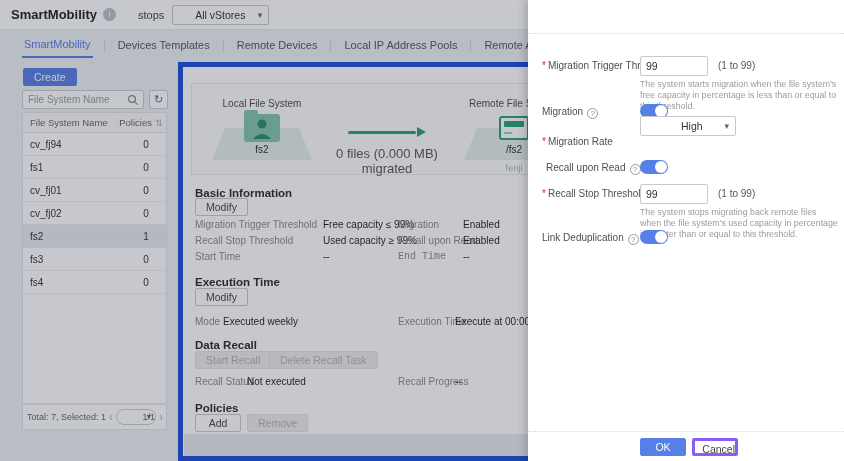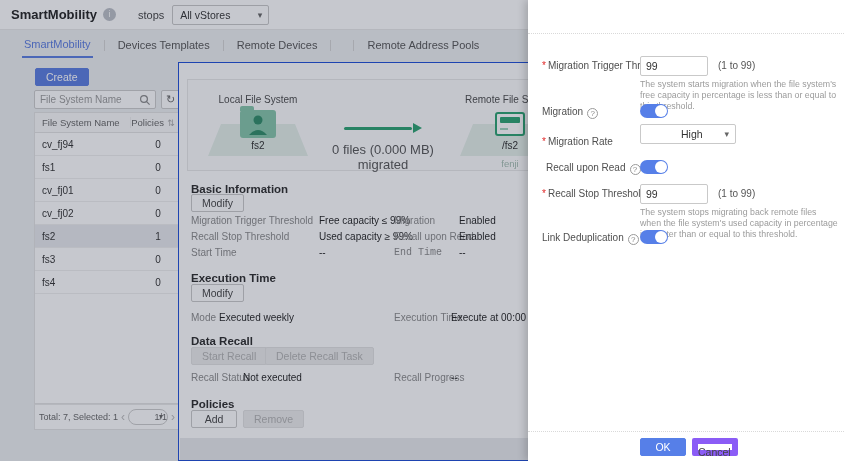--- a/index.html
+++ b/index.html
@@ -4,30 +4,30 @@
 <style>
   * { margin:0; padding:0; box-sizing:border-box; }
   html,body { width:844px; height:461px; overflow:hidden; }
   body { font-family:"Liberation Sans", sans-serif; background:#eef0f2; position:relative; color:#333; }
 
   
   .app-header { position:absolute; left:0; top:0; width:844px; height:30px; background:#fff; border-bottom:1px solid #e8e8e8; display:flex; align-items:center; }
   .app-title { font-size:13px; font-weight:bold; color:#222; margin-left:11px; }
   .icon-info { display:inline-block; width:13px; height:13px; border-radius:50%; background:#bcc0c7; color:#fff; font-size:9px; line-height:13px; text-align:center; margin-left:6px; }
   .vstore-label { font-size:11px; color:#444; margin-left:22px; }
-  .vstore-select { position:relative; margin-left:8px; width:97px; height:20px; border:1px solid #c8c8c8; background:#fff; font-size:10.5px; color:#333; line-height:18px; padding-left:7px; border-radius:2px; }
+  .vstore-select { position:relative; margin-left:8px; width:97px; height:20px; border:1px solid #c8c8c8; background:#fff; font-size:10.5px; color:#333; line-height:18px; padding-left:22px; border-radius:2px; }
   .vstore-select .caret { position:absolute; right:6px; top:0; color:#666; font-size:9px; }
 
   .tabbar { position:absolute; left:22px; top:36px; height:24px; display:flex; align-items:center; }
   .tab { font-size:11px; color:#555; padding:0 2px 6px 2px; cursor:default; }
   .tab.active { color:#5a7ce0; border-bottom:2px solid #5a7ce0; }
   .tab-sep { width:1px; height:11px; background:#d4d4d4; margin:0 11px 5px 11px; }
 
   
-  .left-panel { position:absolute; left:22px; top:62px; width:145px; height:368px;margin-left:12px; }
+  .left-panel { position:absolute; left:22px; top:62px; width:145px; height:368px; }
   .btn { display:inline-block; height:18px; line-height:16px; font-size:10.5px; border:1px solid #c9c9c9; background:#fff; color:#444; border-radius:2px; padding:0 10px; text-align:center; }
   .btn-primary { background:#5a7ce0; border-color:#5a7ce0; color:#fff; }
   .btn-disabled { background:#ececec; border-color:#e2e2e2; color:#b3b3b3; }
   .create-btn { position:absolute; left:1px; top:6px; }
   .search-box { position:absolute; left:0; top:28px; width:122px; height:19px; border:1px solid #ccc; background:#fff; border-radius:2px; }
   .search-box input { position:absolute; left:5px; top:0; width:96px; height:17px; border:none; outline:none; font-size:10px; color:#333; font-family:"Liberation Sans",sans-serif; background:transparent; }
   .search-box input::placeholder { color:#9a9a9a; }
   .search-glyph { position:absolute; right:4px; top:3px; }
   .refresh-btn { position:absolute; left:127px; top:28px; width:19px; height:19px; border:1px solid #ccc; background:#fff; border-radius:2px; font-size:11px; color:#666; line-height:17px; text-align:center; }
   .fs-table { position:absolute; left:0; top:50px; width:145px; height:292px; background:#fff; border:1px solid #e3e3e3; }
@@ -39,21 +39,21 @@
   .fs-row .c1 { flex:1; padding-left:7px; }
   .fs-row .c2 { width:40px; text-align:center; }
   .fs-row.selected { background:#e8eaee; }
   .fs-pager { position:absolute; left:0; bottom:0; width:145px; height:26px; background:#fff; border:1px solid #e3e3e3; border-top:1px solid #e8e8e8; display:flex; align-items:center; font-size:9px; color:#666; }
   .fs-pager .summary { margin-left:4px; white-space:nowrap; }
   .pg-arrow { color:#bbb; font-size:12px; margin:0 3px; }
   .pg-box { position:relative; width:40px; height:16px; border:1px solid #ccc; border-radius:8px; font-size:9px; line-height:14px; padding-left:7px; background:#fff;text-align:right; }
   .pg-box .caret { position:absolute; right:4px; top:0; font-size:8px; color:#666; }
 
   
-  .main-panel { position:absolute; left:178px; top:62px; width:660px; height:399px; background:#fff; border:1px solid #1d4ed8; }
+  .main-panel { position:absolute; left:178px; top:62px; width:660px; height:399px; background:#fff; border:5px solid #1d4ed8; }
   .diagram { position:absolute; left:8px; top:16px; width:420px; height:92px; border:1px solid #e9e9e9; background:#fdfdfd; }
   .fs-group { position:absolute; top:14px; width:100px; height:76px; }
   .fs-group .g-title { position:absolute; top:0; width:100%; text-align:center; font-size:10px; color:#4a4a4a; }
   .fs-group .trap { position:absolute; top:30px; left:0; width:100%; height:32px; background:#e4efe9; -webkit-clip-path:polygon(13% 0,87% 0,100% 100%,0 100%); clip-path:polygon(13% 0,87% 0,100% 100%,0 100%); }
   .fs-group .g-name { position:absolute; top:46px; width:100%; text-align:center; font-size:10px; color:#2f2f2f; }
   .fs-group .g-device { position:absolute; top:64px; width:100%; text-align:center; font-size:9.5px; color:#a3bdb0; }
   .folder-icon { position:absolute; left:32px; top:16px; width:36px; height:28px; background:#85c6a9; border-radius:3px; }
   .folder-icon::before { content:""; position:absolute; left:0; top:-4px; width:14px; height:5px; background:#85c6a9; border-radius:2px 2px 0 0; }
   .device-icon { position:absolute; left:35px; top:18px; width:30px; height:24px; background:#fff; border:2px solid #2ba370; border-radius:3px; }
   .device-icon::before { content:""; position:absolute; left:3px; top:3px; right:3px; height:6px; background:#2ba370; border-radius:1px; }
@@ -81,21 +81,21 @@
   .req { color:#e02727; margin-right:2px; }
   .q-icon { display:inline-block; width:11px; height:11px; border:1px solid #9a9a9a; border-radius:50%; color:#8a8a8a; font-size:8px; line-height:10px; text-align:center; margin-left:4px; vertical-align:-1px; }
   .m-input { position:absolute; left:112px; width:68px; height:20px; border:1px solid #c9c9c9; border-radius:2px; font-size:10.5px; color:#333; padding:0 5px; font-family:"Liberation Sans",sans-serif; outline:none; }
   .m-hint { position:absolute; left:190px; font-size:10px; color:#555; }
   .m-help { position:absolute; left:112px; width:198px; font-size:8.8px; line-height:11px; color:#9b9b9b; }
   .m-select { position:absolute; left:112px; width:96px; height:20px; border:1px solid #c9c9c9; border-radius:2px; font-size:10.5px; color:#333; line-height:18px; padding-left:8px; background:#fff; }
   .m-select .caret { position:absolute; right:6px; top:0; font-size:9px; color:#666; }
   .toggle { position:absolute; left:112px; width:28px; height:14px; border-radius:7px; background:#567fe8; }
   .toggle .knob { position:absolute; right:1px; top:1px; width:12px; height:12px; border-radius:50%; background:#fff; }
   .m-ok { position:absolute; left:112px; top:438px; width:46px; height:18px; line-height:16px; font-size:10.5px; text-align:center; background:#567fe8; border:1px solid #567fe8; color:#fff; border-radius:2px; }
-  .m-cancel { position:absolute; left:164px; top:438px; width:46px; height:18px; line-height:16px; font-size:10.5px; text-align:left; background:#fff; border:6px solid #8b5cf6; color:#444; border-radius:2px; }
+  .m-cancel { position:absolute; left:164px; top:438px; width:46px; height:18px; line-height:16px; font-size:10.5px; text-align:right; background:#fff; border:3px solid #8b5cf6; color:#444; border-radius:2px; }
 </style>
 </head>
 <body>
 
 <header class="app-header">
   <span class="app-title">SmartMobility</span>
   <span class="icon-info">i</span>
   <span class="vstore-label">stops</span>
   <span class="vstore-select">
     <span>All vStores</span>
@@ -103,20 +103,21 @@
   </span>
 </header>
 
 <nav class="tabbar">
   <span class="tab active">SmartMobility</span>
   <span class="tab-sep"></span>
   <span class="tab">Devices Templates</span>
   <span class="tab-sep"></span>
   <span class="tab">Remote Devices</span>
   <span class="tab-sep"></span>
+  <span class="tab">Local IP Address Pools</span>
   <span class="tab-sep"></span>
   <span class="tab">Remote Address Pools</span>
 </nav>
 
 <aside class="left-panel">
   <button class="btn btn-primary create-btn">Create</button>
 
   <span class="search-box">
     <input placeholder="File System Name" style="">
     <svg class="search-glyph" width="12" height="12" viewBox="0 0 12 12">
@@ -251,21 +252,21 @@
   <span class="m-label" style="top:106px;">
     <span>Migration</span><span class="q-icon">?</span>
   </span>
   <div class="toggle" style="top:104px;">
       <div class="knob"></div>
     </div>
 
   <span class="m-label" style="top:136px;">
     <span class="req">*</span><span>Migration Rate</span>
   </span>
-  <div class="m-select" style="top:124px;padding-left:40px;">
+  <div class="m-select" style="top:116px;padding-left:40px;">
     <span>High</span>
     <span class="caret">▾</span>
   </div>
 
   <span class="m-label" style="top:162px; left:18px;">
     <span>Recall upon Read</span><span class="q-icon">?</span>
   </span>
   <div class="toggle" style="top:160px;">
       <div class="knob"></div>
     </div>

